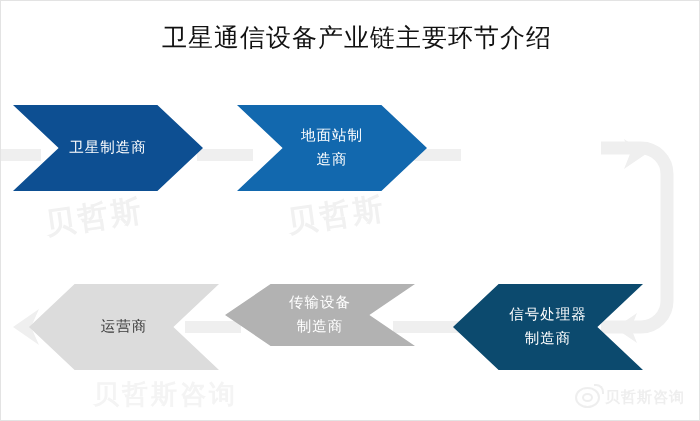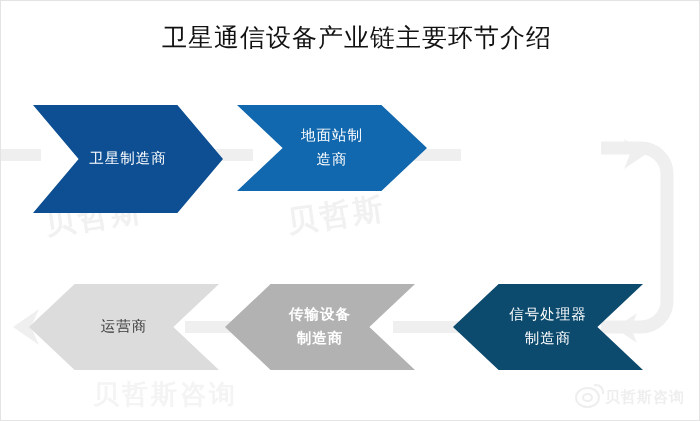--- a/index.html
+++ b/index.html
@@ -142,35 +142,35 @@
 
     <rect x="0" y="148" width="40" height="12" fill="#efefef"></rect>
     <rect x="196" y="148" width="56" height="12" fill="#efefef"></rect>
     <rect x="404" y="148" width="56" height="12" fill="#efefef"></rect>
     <rect x="184" y="320" width="56" height="12" fill="#efefef"></rect>
     <rect x="392" y="320" width="70" height="12" fill="#efefef"></rect>
 
     <path d="M 38 308 L 12 326 L 38 344 L 30 326 Z" fill="#efefef"></path>
   </svg>
 
-  <div class="chev right" style="left:32px; top:104px; width:190px; height:108px; background:#0D4F92;">
+  <div class="chev right" style="left:12px; top:104px; width:190px; height:86px; background:#0D4F92;">
     <span class="chev-label" style="color:#ffffff;">卫星制造商</span>
   </div>
 
   <div class="chev right" style="left:236px; top:104px; width:190px; height:86px; background:#1268AE;">
     <span class="chev-label" style="color:#ffffff;">地面站制
 造商</span>
   </div>
 
 
   <div class="chev left" style="left:28px; top:283px; width:190px; height:86px; background:#DCDCDC;">
     <span class="chev-label" style="color:#3a3a3a;">运营商</span>
   </div>
 
-  <div class="chev left" style="left:224px; top:283px; width:190px; height:86px; background:#B2B2B2;font-weight:bold;">
+  <div class="chev left" style="left:224px; top:283px; width:190px; height:62px; background:#B2B2B2;">
     <span class="chev-label" style="color:#ffffff;">传输设备
 制造商</span>
   </div>
 
   <div class="chev left" style="left:452px; top:283px; width:190px; height:86px; background:#0c4a6e;">
     <span class="chev-label" style="color:#ffffff;">信号处理器
 制造商</span>
   </div>
 
   <div id="brand">

